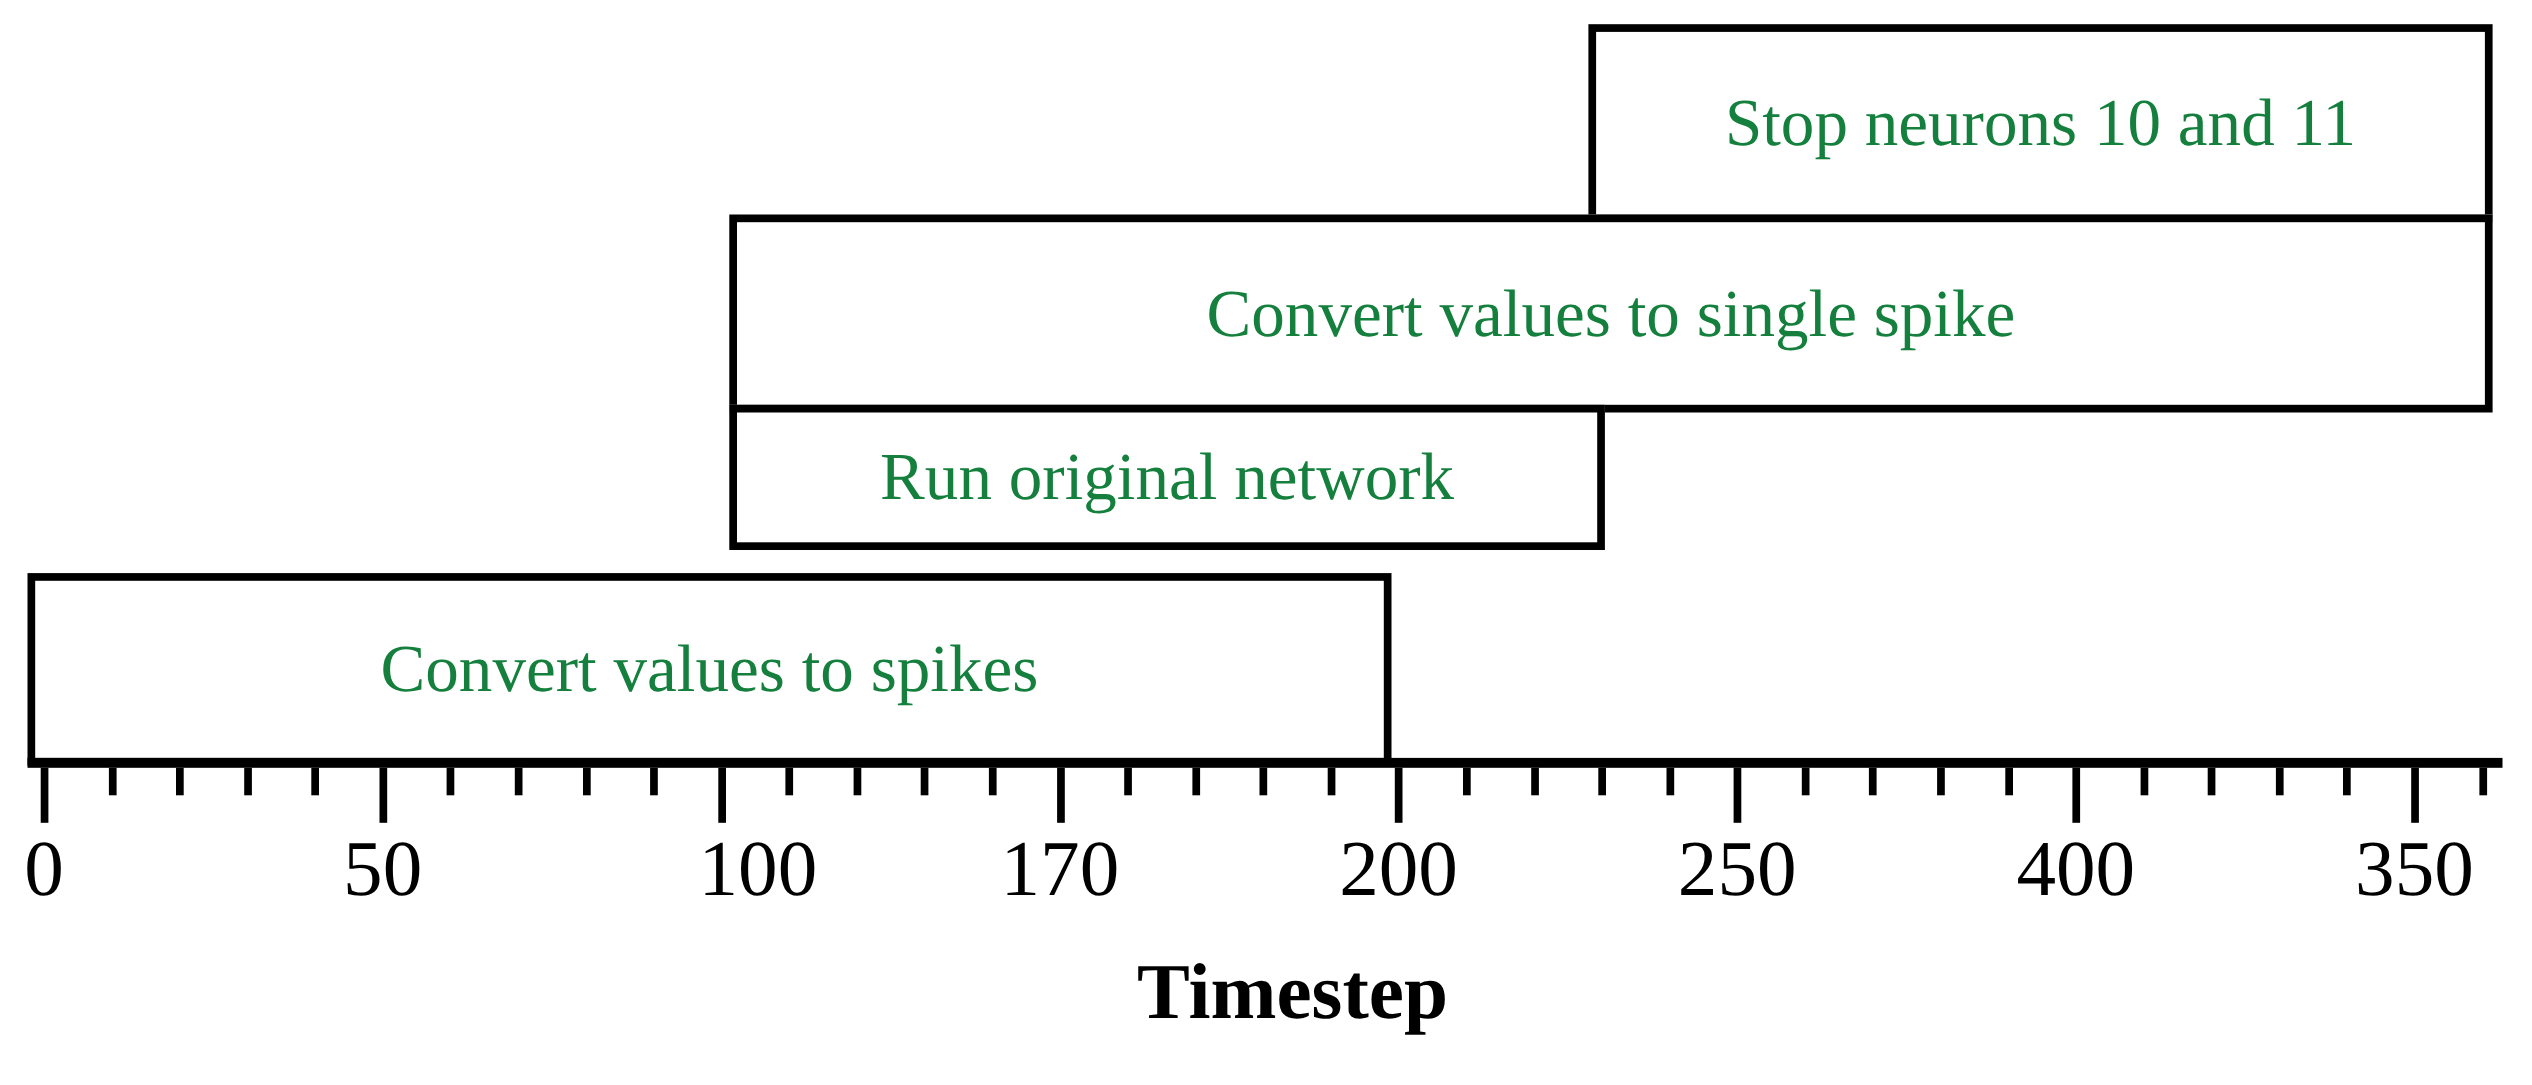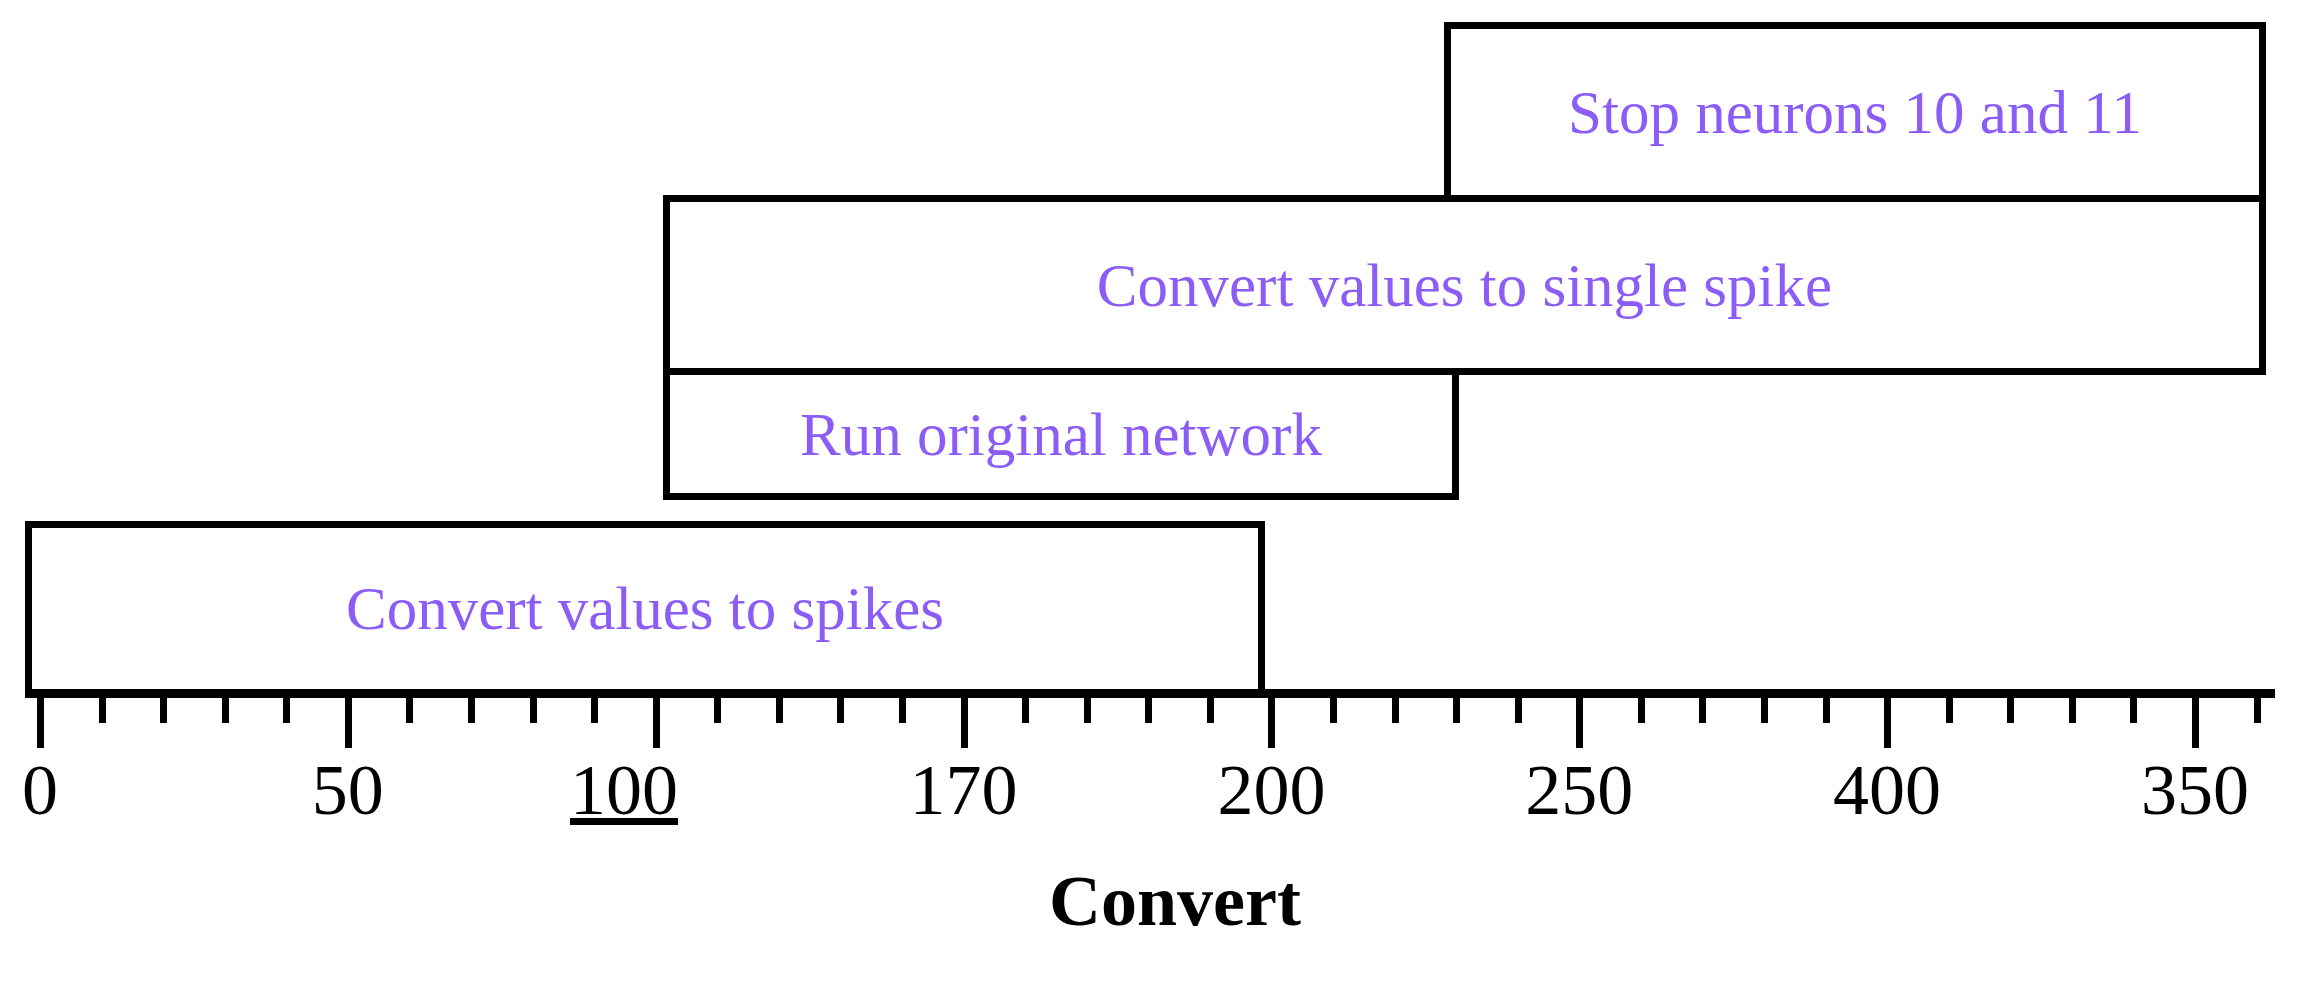--- a/index.html
+++ b/index.html
@@ -27,21 +27,21 @@
     background: #ffffff;
     border: 7px solid #000000;
     display: flex;
     align-items: center;
     justify-content: center;
   }
   .bar-label {
     font-family: "Liberation Serif", "DejaVu Serif", serif;
     font-size: 61px;
     line-height: 1;
-    color: #8b5cf6;
+    color: #15803d;
     white-space: nowrap;
     letter-spacing: 0px;
   }
 
   
   #axis-line {
     position: absolute;
     background: #000000;
   }
   .tick {
@@ -131,23 +131,23 @@
       <div class="tick minor" style="left: 1945.67px; top: 698px;"></div>
       <div class="tick minor" style="left: 2007.24px; top: 698px;"></div>
       <div class="tick minor" style="left: 2068.81px; top: 698px;"></div>
       <div class="tick minor" style="left: 2130.38px; top: 698px;"></div>
       <div class="tick major" style="left: 2191.95px; top: 698px;"></div>
       <div class="tick minor" style="left: 2253.52px; top: 698px;"></div>
     </div>
   <div id="tick-labels">
       <div class="tick-label" style="left: 40px; top: 754px;">0</div>
       <div class="tick-label" style="left: 347.85px; top: 754px;">50</div>
-      <div class="tick-label" style="left: 624px; top: 754px; text-decoration: underline;">100</div>
+      <div class="tick-label" style="left: 689px; top: 754px;">100</div>
       <div class="tick-label" style="left: 963.55px; top: 754px;">170</div>
       <div class="tick-label" style="left: 1271.4px; top: 754px;">200</div>
       <div class="tick-label" style="left: 1579.25px; top: 754px;">250</div>
       <div class="tick-label" style="left: 1887.1px; top: 754px;">400</div>
       <div class="tick-label" style="left: 2194.95px; top: 754px;">350</div>
     </div>
 
-  <div id="axis-title" style="left:1175px; top:865px;">Convert</div>
+  <div id="axis-title" style="left:1175px; top:865px;">Timestep</div>
 
 </div>
 
 </body></html>

